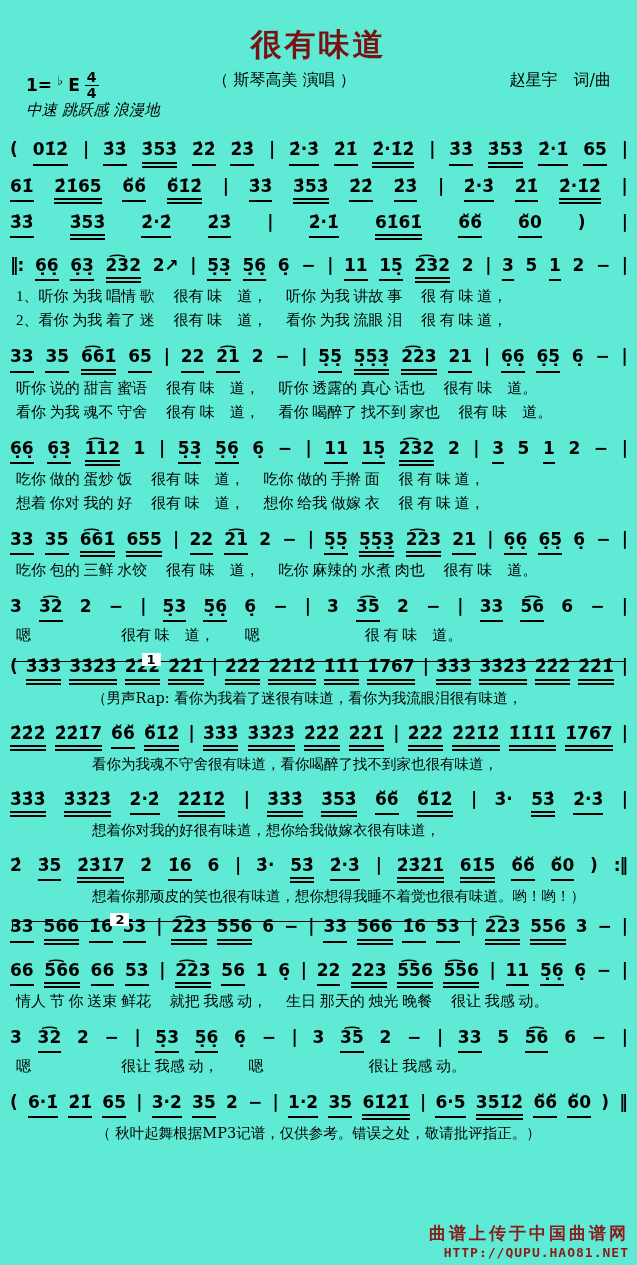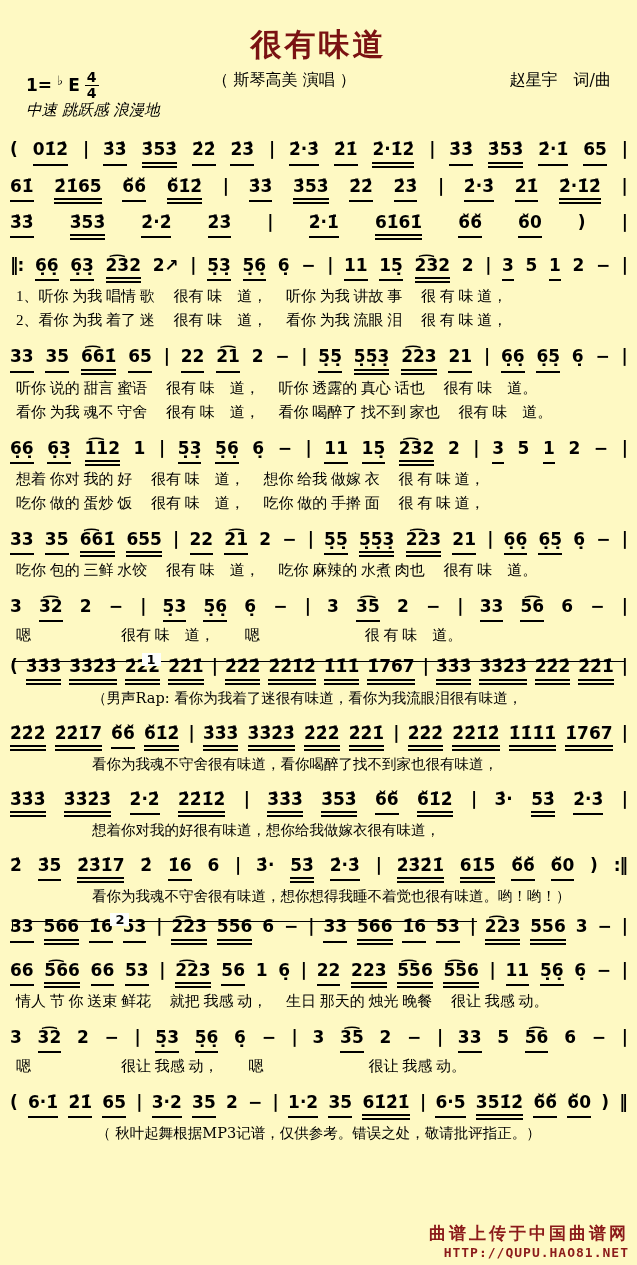--- a/index.html
+++ b/index.html
@@ -39,21 +39,21 @@
   .footnote { text-align:center; font-family:"DejaVu Serif", serif; font-size:14.5px;
               margin-top:4px; }
   .footer { position:absolute; right:8px; bottom:5px; text-align:right; }
   .footer .site { font-size:17px; font-weight:bold; letter-spacing:3px; }
   .footer .url { font-size:13px; font-weight:bold; letter-spacing:1px;
                  font-family:"DejaVu Sans Mono", monospace; }
 </style>
 </head>
 <body>
 
-<div class="page" style="background: #fef9c3;">
+<div class="page" style="background: #5eead4;">
 
   <h1 class="title" style="color: rgb(122, 18, 18);">很有味道</h1>
 
   <div class="meta-row">
     <div class="keysig">
       <span>1=</span>
         <span class="flat">♭</span>
         <span>E</span>
       <span class="frac">
         <span class="num">4</span>
@@ -192,22 +192,22 @@
           <span class="tok b2">2͡32</span>
           <span class="tok b0">2</span>
           <span class="tok b0 bar">|</span>
           <span class="tok b1">3</span>
           <span class="tok b0">5</span>
           <span class="tok b1">1</span>
           <span class="tok b0">2</span>
           <span class="tok b0">−</span>
           <span class="tok b0 bar">|</span>
         </div>
+        <div class="lyric">吃你 做的 蛋炒 饭　 很有 味　道，　 吃你 做的 手擀 面　 很 有 味 道，</div>
         <div class="lyric">想着 你对 我的 好　 很有 味　道，　 想你 给我 做嫁 衣　 很 有 味 道，</div>
-        <div class="lyric">吃你 做的 蛋炒 饭　 很有 味　道，　 吃你 做的 手擀 面　 很 有 味 道，</div>
       </div>
       <div class="system">
         <div class="music-row">
           <span class="tok b1">33</span>
           <span class="tok b1">35</span>
           <span class="tok b2">6͡61̇</span>
           <span class="tok b2">655</span>
           <span class="tok b0 bar">|</span>
           <span class="tok b1">22</span>
           <span class="tok b1">2͡1</span>
@@ -328,21 +328,21 @@
           <span class="tok b2">53̇</span>
           <span class="tok b1">2̇·3̇</span>
           <span class="tok b0 bar">|</span>
           <span class="tok b2">2̇3̇2̇1̇</span>
           <span class="tok b2">61̇5</span>
           <span class="tok b1">6̌6̌</span>
           <span class="tok b1">6̌0</span>
           <span class="tok b0">)</span>
           <span class="tok b0 bar">:‖</span>
         </div>
-        <div class="caption">看你为我魂不守舍很有味道，想你想得我睡不着觉也很有味道。哟！哟！）</div>
+        <div class="caption">想着你那顽皮的笑也很有味道，想你想得我睡不着觉也很有味道。哟！哟！）</div>
       </div>
       <div class="system">
         <div class="ending e2">
           <span class="lbl">2</span>
         </div>
         <div class="music-row">
           <span class="tok b1">33</span>
           <span class="tok b2">566</span>
           <span class="tok b1">1̇6</span>
           <span class="tok b1">53</span>

